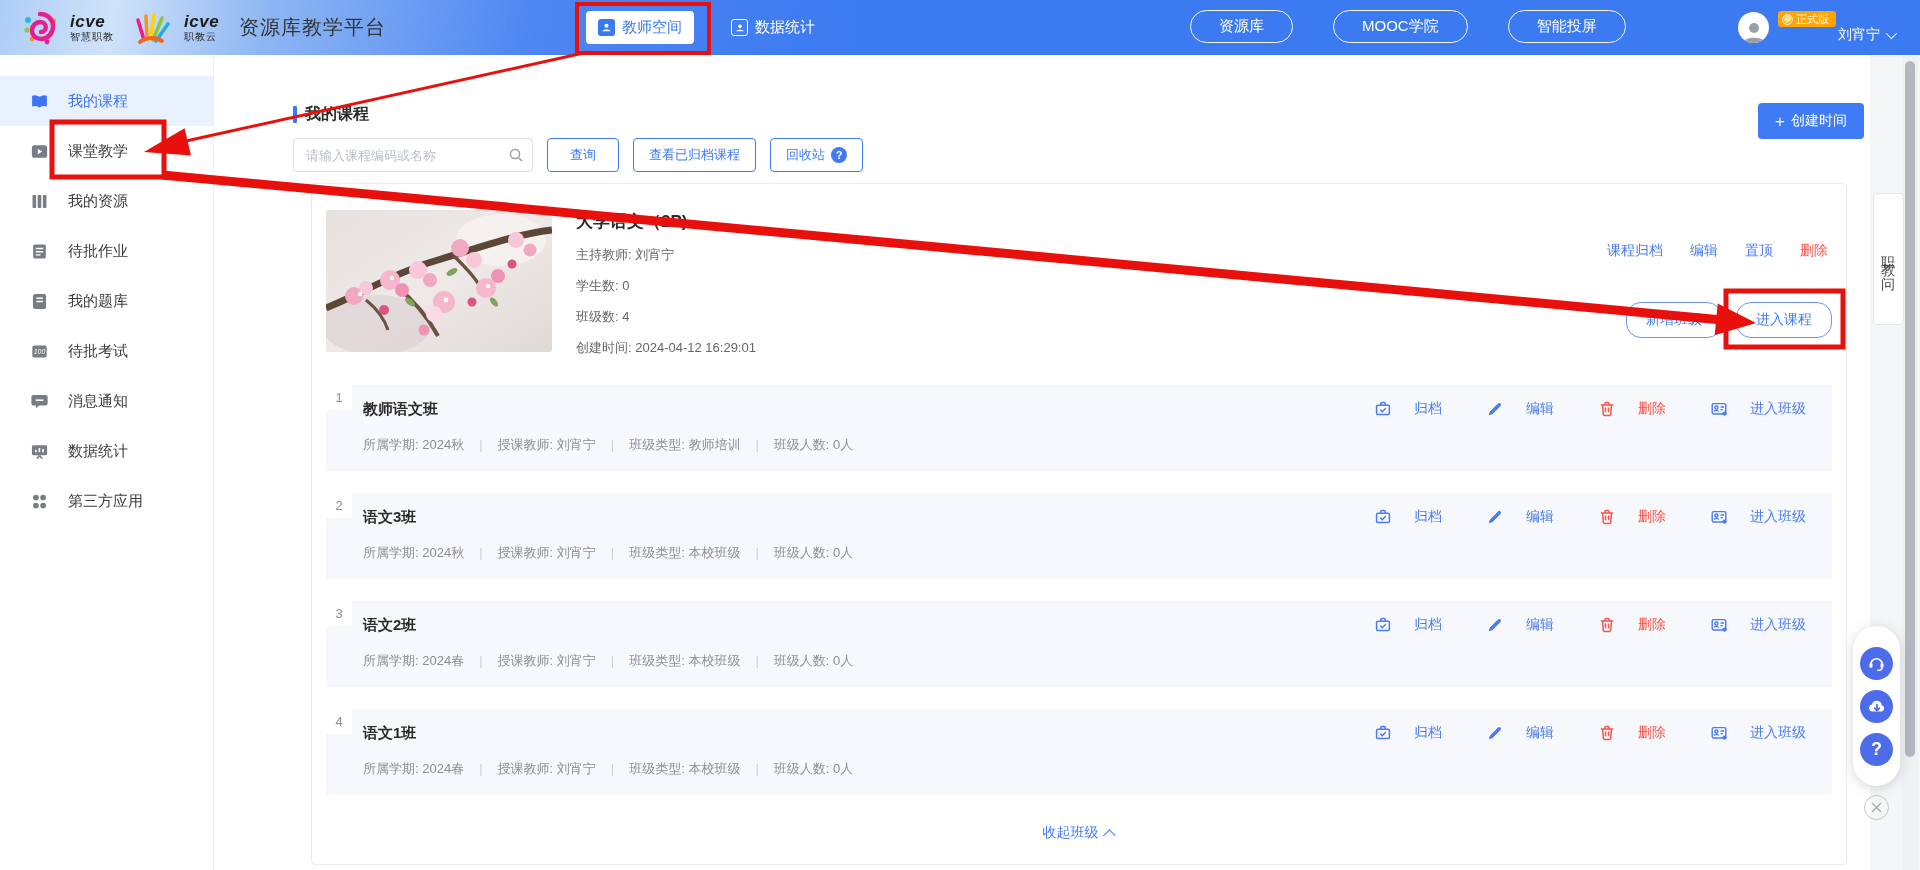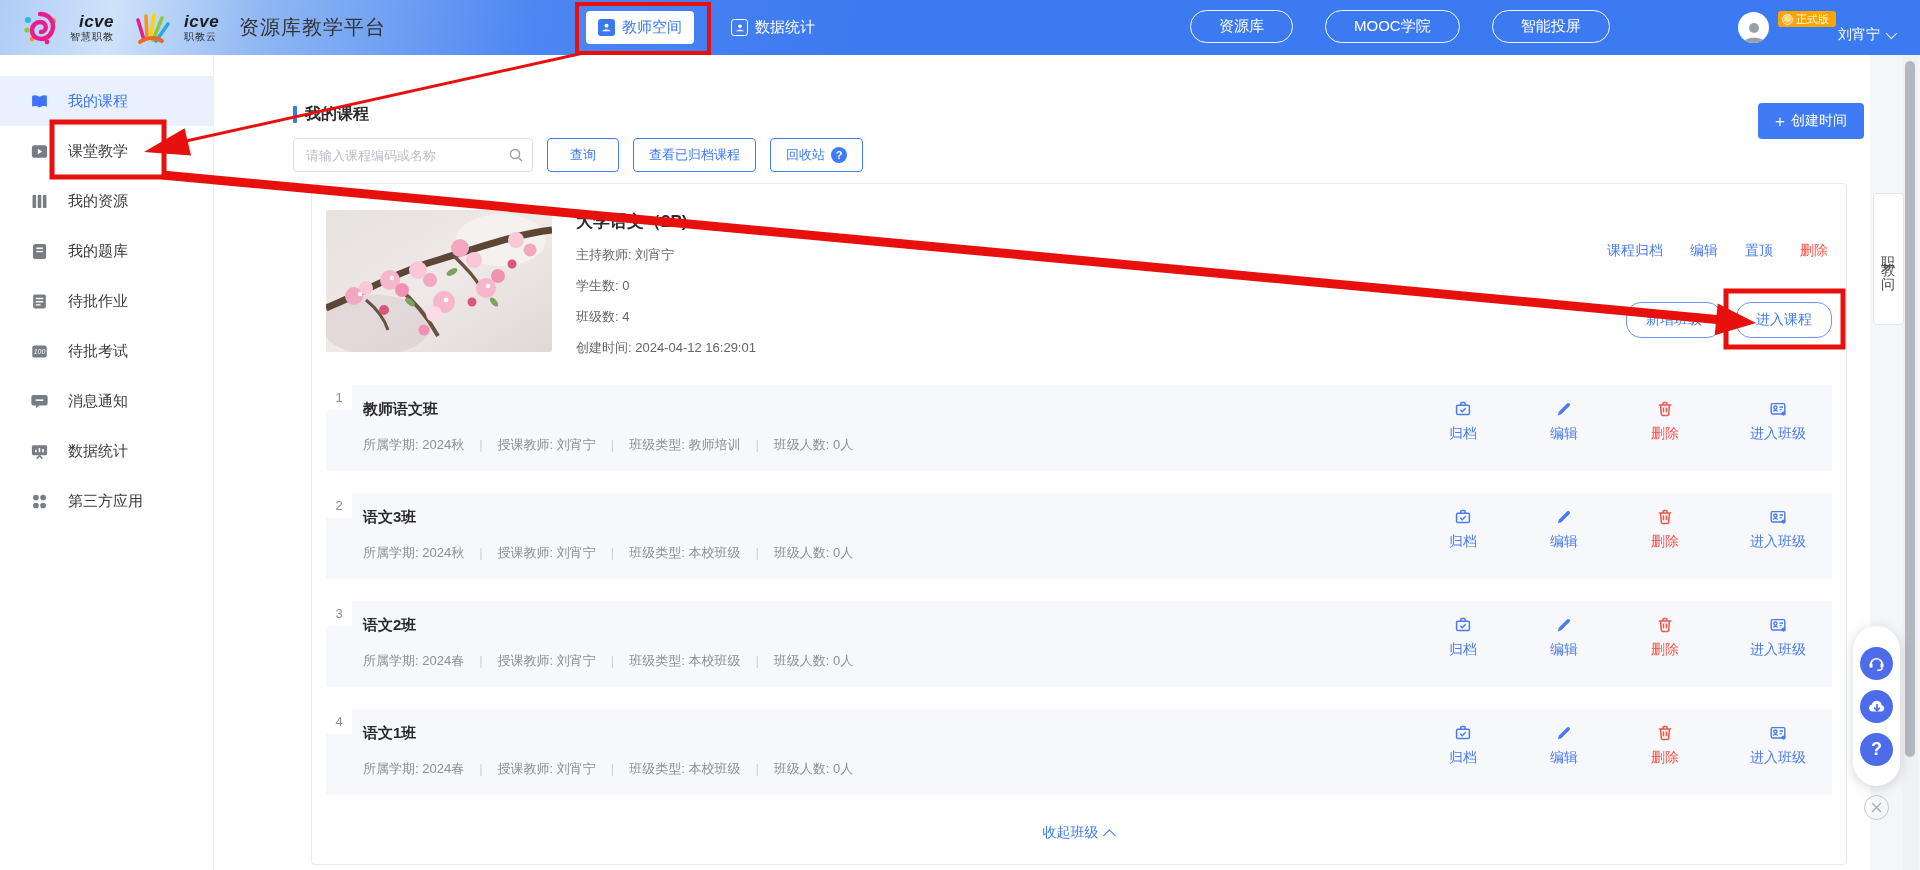--- a/index.html
+++ b/index.html
@@ -6,32 +6,32 @@
   html,body { width:1920px; height:870px; overflow:hidden; }
   body { font-family:"Liberation Sans","DejaVu Sans",sans-serif; background:#fff; color:#333; }
   #app { position:relative; width:1920px; height:870px; background:#fff; }
 
   
   .header { position:absolute; left:0; top:0; width:1920px; height:55px;
     background:linear-gradient(100deg,#aecdf6 0%,#cfe2fa 6%,#8db6f3 14%,#4d86f2 28%,#3c7af1 45%,#3c7af1 100%);
     z-index:5; }
   .header-left { position:absolute; left:20px; top:0; height:55px; display:flex; align-items:center; gap:10px; }
   .logo-text { display:flex; flex-direction:column; line-height:1; }
-  .logo-text .big { font-size:17px; font-weight:bold; font-style:italic; color:#1d1d1d; letter-spacing:.5px;text-align:right; }
+  .logo-text .big { font-size:17px; font-weight:bold; font-style:italic; color:#1d1d1d; letter-spacing:.5px; }
   .logo-text .small { font-size:10px; color:#2a2a2a; margin-top:2px; letter-spacing:1px; }
   .app-title { font-size:20px; color:#333; margin-left:10px; font-weight:500; letter-spacing:1px; }
   .header-nav { position:absolute; left:586px; top:0; height:55px; display:flex; align-items:center; gap:16px; }
   .space-tab { display:flex; align-items:center; gap:7px; font-size:15px; padding:7px 12px; border-radius:4px; cursor:pointer; }
   .space-tab.active { background:#fff; color:#3a7af0; }
   .space-tab.plain { color:#fff; padding:7px 4px; }
   .nav-divider { width:1px; height:16px; background:rgba(255,255,255,.7); }
   .mini-sq { width:17px; height:17px; border-radius:3px; display:flex; align-items:center; justify-content:center; }
   .mini-sq.filled { background:#3a7af0; }
   .mini-sq.outline { border:1.4px solid #fff; }
-  .header-pills { position:absolute; left:1190px; top:0; height:53px; display:flex; align-items:center; gap:32px; }
+  .header-pills { position:absolute; left:1190px; top:0; height:53px; display:flex; align-items:center; gap:40px; }
   .pill-btn { border:1px solid rgba(255,255,255,.95); color:#fff; font-size:15px; border-radius:999px;
     padding:6px 28px; background:transparent; cursor:pointer; white-space:nowrap; }
   .header-user { position:absolute; right:26px; top:0; height:55px; display:flex; align-items:center; gap:9px; }
   .avatar { width:31px; height:31px; border-radius:50%; background:#fff; overflow:hidden; display:flex; align-items:flex-end; justify-content:center; }
   .user-col { display:flex; flex-direction:row; align-items:flex-start; gap:2px; }
   .ver-badge { display:flex; align-items:center; gap:3px; background:#ffa400; border-radius:3px; padding:1px 7px 1px 4px;
     color:#fff; font-size:11px; line-height:14px; }
   .medal { width:11px; height:11px; border-radius:50%; background:radial-gradient(circle at 50% 40%, #ffe28a 35%, #f2b322 70%); border:1px solid #e6ecf7; }
   .user-name { color:#fff; font-size:14px; display:flex; align-items:center; gap:6px;margin-top:15px; }
   .chev-down { width:8px; height:8px; border-right:1.6px solid #fff; border-bottom:1.6px solid #fff; transform:rotate(45deg) translateY(-2px); }
@@ -87,21 +87,21 @@
   .r-btn { border:1px solid #6f94f2; background:#fff; color:#3f7bf5; font-size:14px; border-radius:15px; padding:8px 19px; cursor:pointer; white-space:nowrap; }
 
   .rows { padding:0 14px; }
   .cls-row { position:relative; height:86px; background:#f7f8fb; margin-bottom:22px; }
   .idx-chip { position:absolute; left:0; top:0; width:26px; height:25px; background:#fff; color:#8b8f96; font-size:13px;
     display:flex; align-items:center; justify-content:center; }
   .cls-name { position:absolute; left:37px; top:15px; font-size:15px; font-weight:bold; color:#2b2b2b; }
   .cls-meta { position:absolute; left:37px; top:51px; font-size:13px; color:#8b8f96; }
   .cls-meta .sep { color:#cdd1d8; margin:0 15px; }
   .row-acts { position:absolute; right:26px; top:15px; display:flex; gap:44px; }
-  .act { display:flex; flex-direction:column; align-items:center; gap:7px; color:#4a7bf0; cursor:pointer; min-width:32px;margin-left:25px; }
+  .act { display:flex; align-items:center; gap:22px; color:#4a7bf0; cursor:pointer; min-width:32px; }
   .act.red { color:#f2544a; }
   .act .ic { width:18px; height:18px; display:flex; }
   .act span { font-size:14px; white-space:nowrap; }
   .collapse-row { text-align:center; margin-top:28px; }
   .collapse-link { color:#3f7bf5; font-size:14px; cursor:pointer; display:inline-flex; align-items:center; gap:8px; }
   .chev-up { width:9px; height:9px; border-left:1.6px solid #3f7bf5; border-top:1.6px solid #3f7bf5; transform:rotate(45deg) translateY(3px); }
 
   
   .anno { position:absolute; left:0; top:0; width:1920px; height:870px; z-index:50; pointer-events:none; }
 </style>
@@ -213,34 +213,34 @@
             <rect x="2.4" y="2.8" width="3.4" height="12.4" rx=".7"></rect>
             <rect x="7.3" y="2.8" width="3.4" height="12.4" rx=".7"></rect>
             <rect x="12.2" y="2.8" width="3.4" height="12.4" rx=".7"></rect>
           </svg>
         </span>
       <span>我的资源</span>
     </div>
     <div class="side-item">
       <span class="ic">
           <svg viewBox="0 0 18 18">
+            <rect x="3" y="2.4" width="12" height="13.2" rx="1.6" fill="currentColor"></rect>
+            <path d="M5.5 5.5h7v1.4h-7zM5.5 8.5h7v1.4h-7zM5.5 11.5h4.5v1.4H5.5z" fill="#fff"></path>
+          </svg>
+        </span>
+      <span>待批作业</span>
+    </div>
+    <div class="side-item">
+      <span class="ic">
+          <svg viewBox="0 0 18 18">
             <path d="M5.5 1.8h8A1.7 1.7 0 0 1 15.2 3.5v11a1.7 1.7 0 0 1-1.7 1.7h-8A2.7 2.7 0 0 1 2.8 13.5v-9A2.7 2.7 0 0 1 5.5 1.8z" fill="currentColor"></path>
             <path d="M6 5.2h6.2v1.5H6zM6 8.2h6.2v1.5H6z" fill="#fff"></path>
           </svg>
         </span>
       <span>我的题库</span>
-    </div>
-    <div class="side-item">
-      <span class="ic">
-          <svg viewBox="0 0 18 18">
-            <rect x="3" y="2.4" width="12" height="13.2" rx="1.6" fill="currentColor"></rect>
-            <path d="M5.5 5.5h7v1.4h-7zM5.5 8.5h7v1.4h-7zM5.5 11.5h4.5v1.4H5.5z" fill="#fff"></path>
-          </svg>
-        </span>
-      <span>待批作业</span>
     </div>
     <div class="side-item">
       <span class="ic">
           <svg viewBox="0 0 18 18">
             <rect x="2.2" y="3.4" width="13.6" height="11.2" rx="1.8" fill="currentColor"></rect>
             <text x="9" y="11.4" font-size="6.5" font-style="italic" fill="#fff" text-anchor="middle">100</text>
           </svg>
         </span>
       <span>待批考试</span>
     </div>

